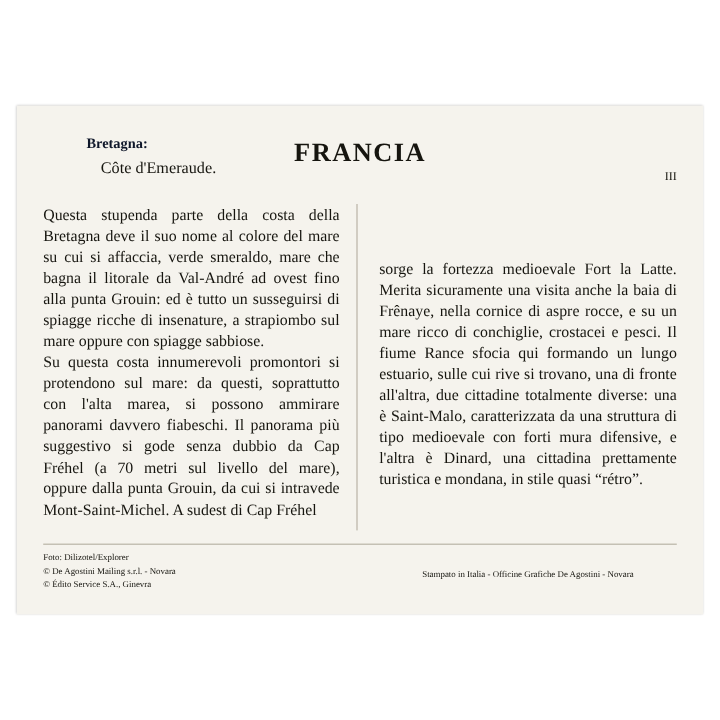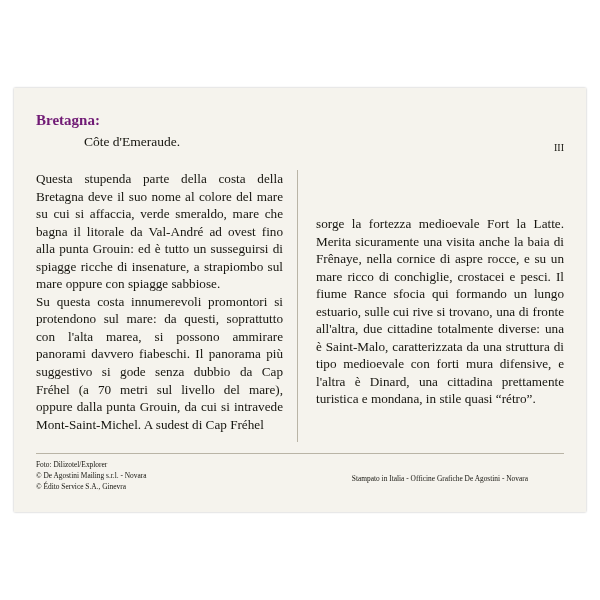--- a/index.html
+++ b/index.html
@@ -54,24 +54,25 @@
     font-size: 10px;
     color: #16150f;
   }
   .region-block {
     position: absolute;
     left: 0;
     top: 6px;
     width: 220px;
   }
   .region-name {
-    font-size: 15px;
+    font-size: 12px;
     font-weight: bold;
-    color: #701a75;
+    color: #0f172a;
     margin-bottom: 5px;
+    margin-left: 36px;
   }
   .region-sub {
     font-size: 13.5px;
     color: #16150f;
     margin-left: 48px;
   }
   .columns {
     position: absolute;
     top: 64px;
     left: 0;
@@ -129,20 +130,21 @@
     padding-top: 14px;
   }
 </style>
 </head>
 <body>
 
 <div class="card">
   <div class="card-inner">
 
     <div class="title-block">
+      <div class="heading-country">FRANCIA</div>
       <div class="heading-number">III</div>
       <div class="region-block">
         <div class="region-name">Bretagna:</div>
         <div class="region-sub">Côte d'Emeraude.</div>
       </div>
     </div>
 
     <div class="columns">
       <div class="col left">
         <p>Questa stupenda parte della costa della Bretagna deve il suo nome al colore del mare su cui si affaccia, verde smeraldo, mare che bagna il litorale da Val-André ad ovest fino alla punta Grouin: ed è tutto un susseguirsi di spiagge ricche di insenature, a strapiombo sul mare oppure con spiagge sabbiose.</p>

